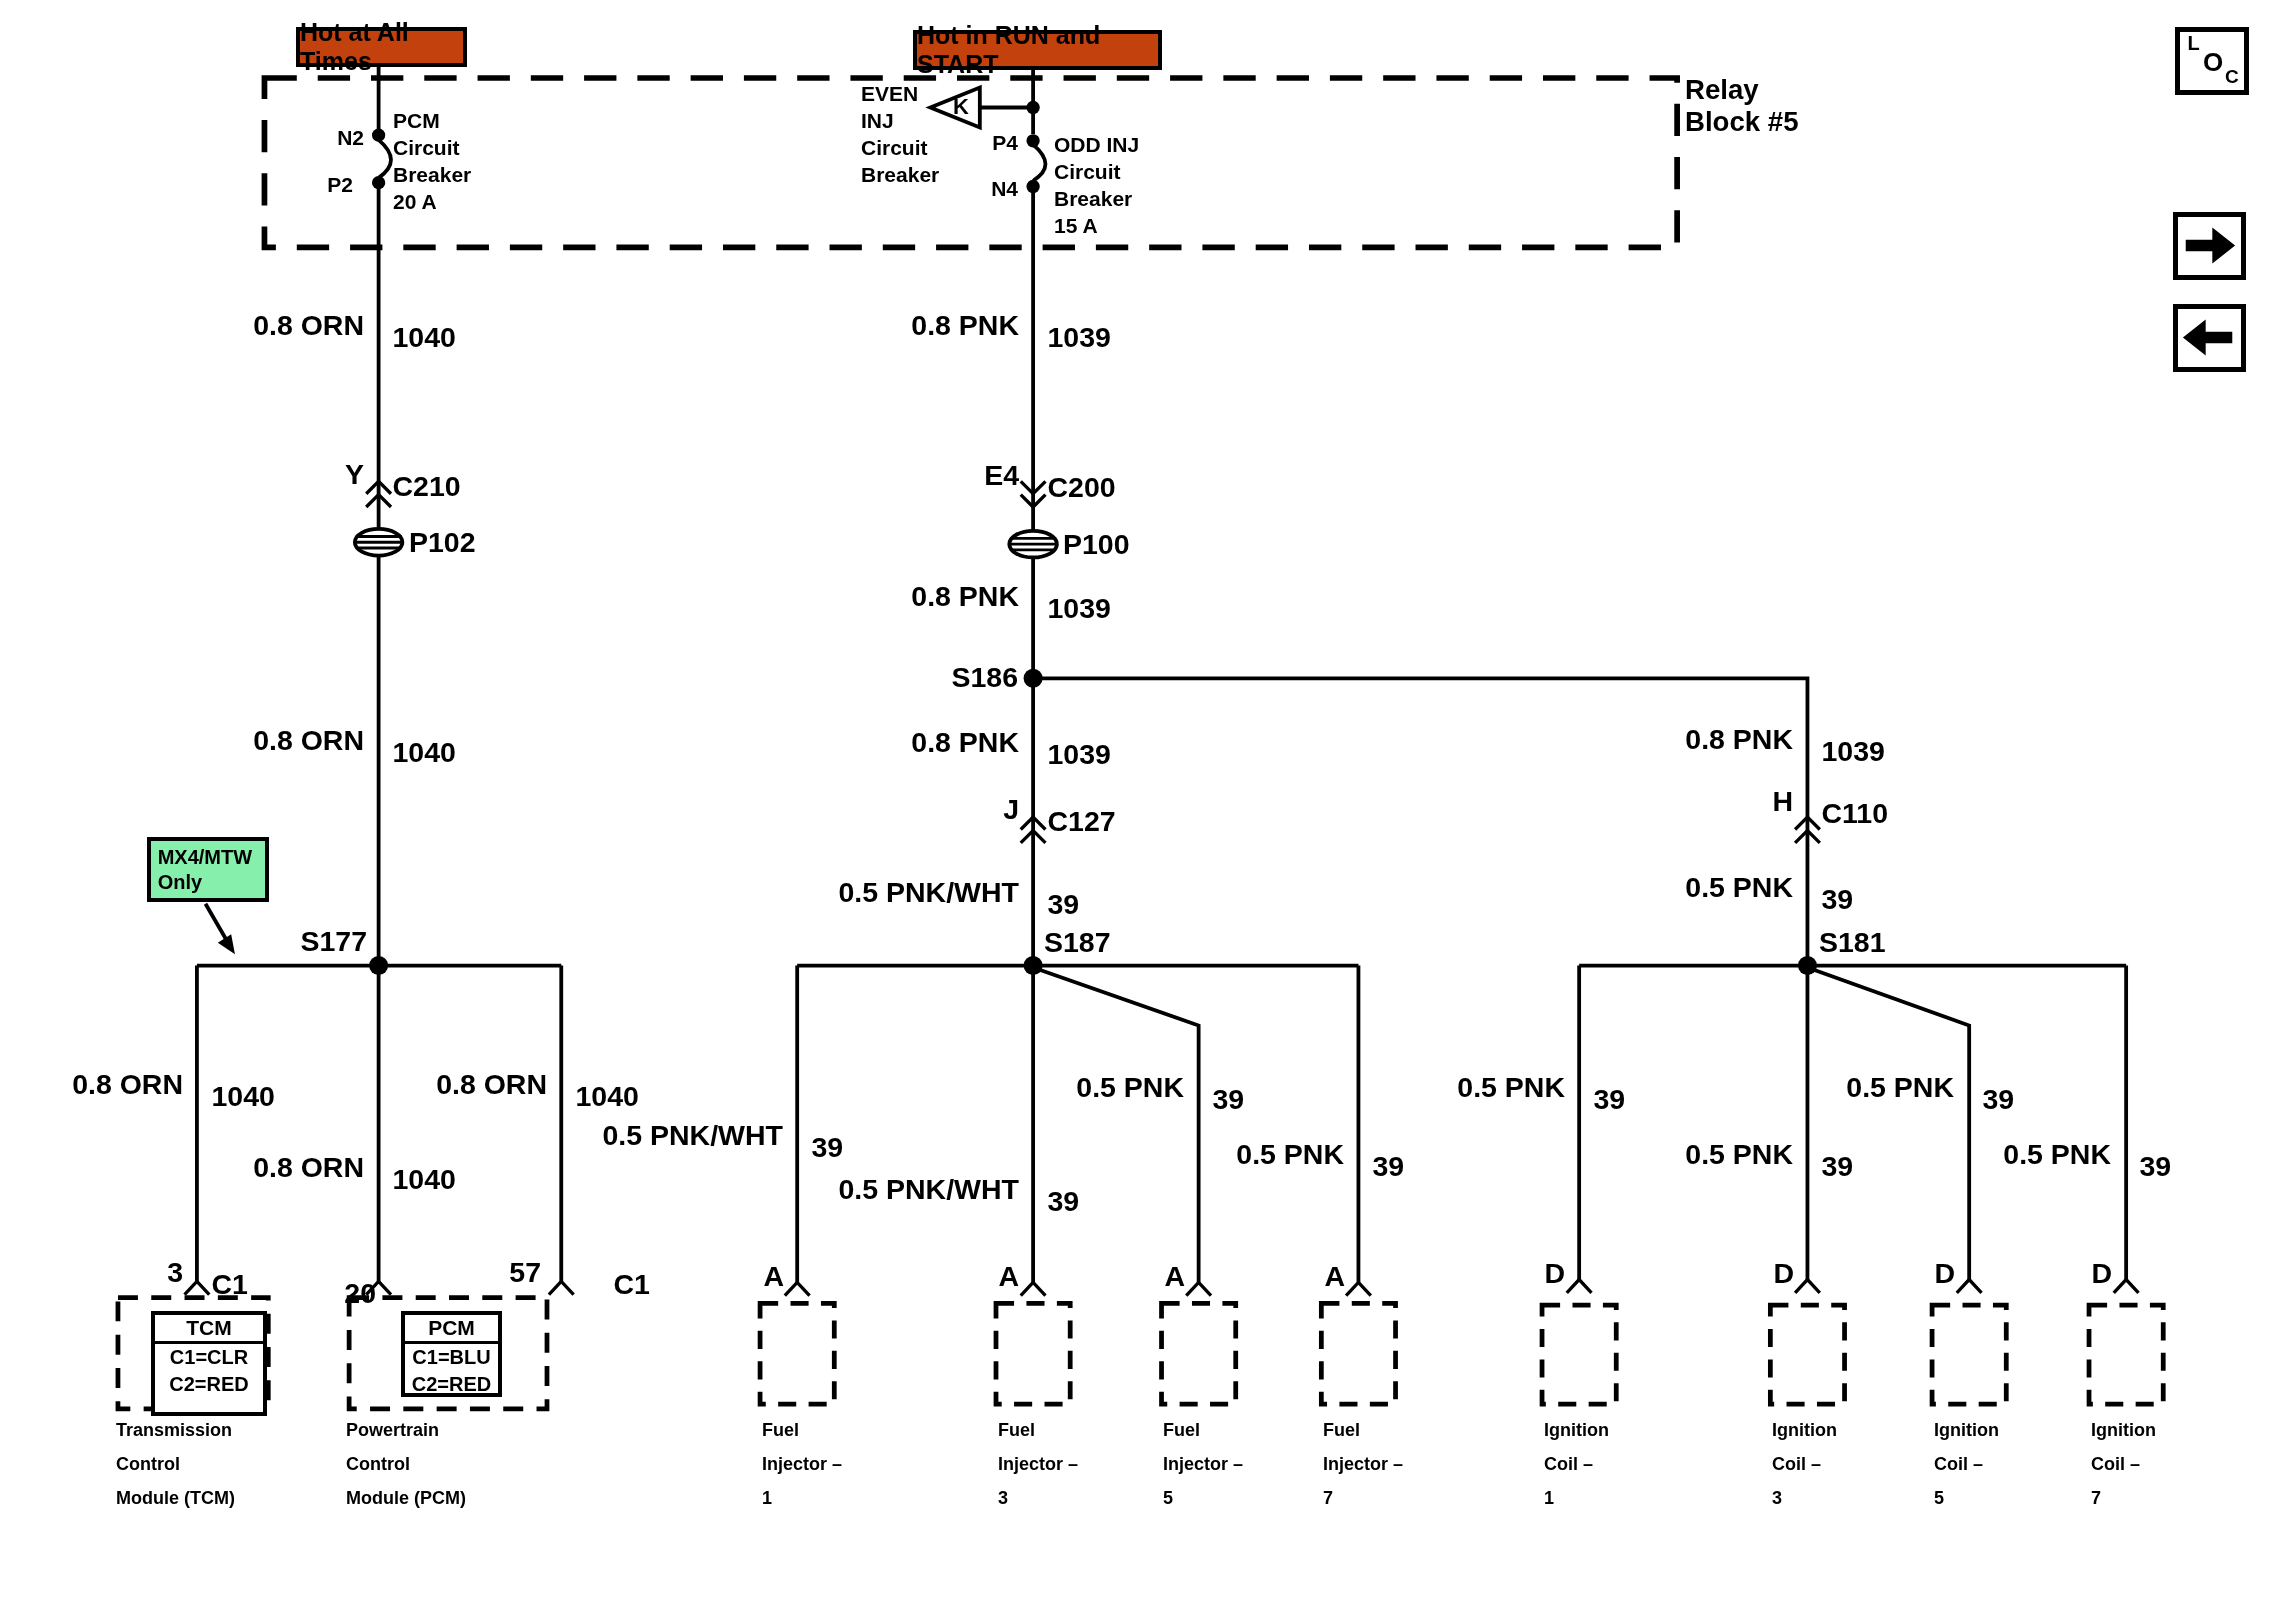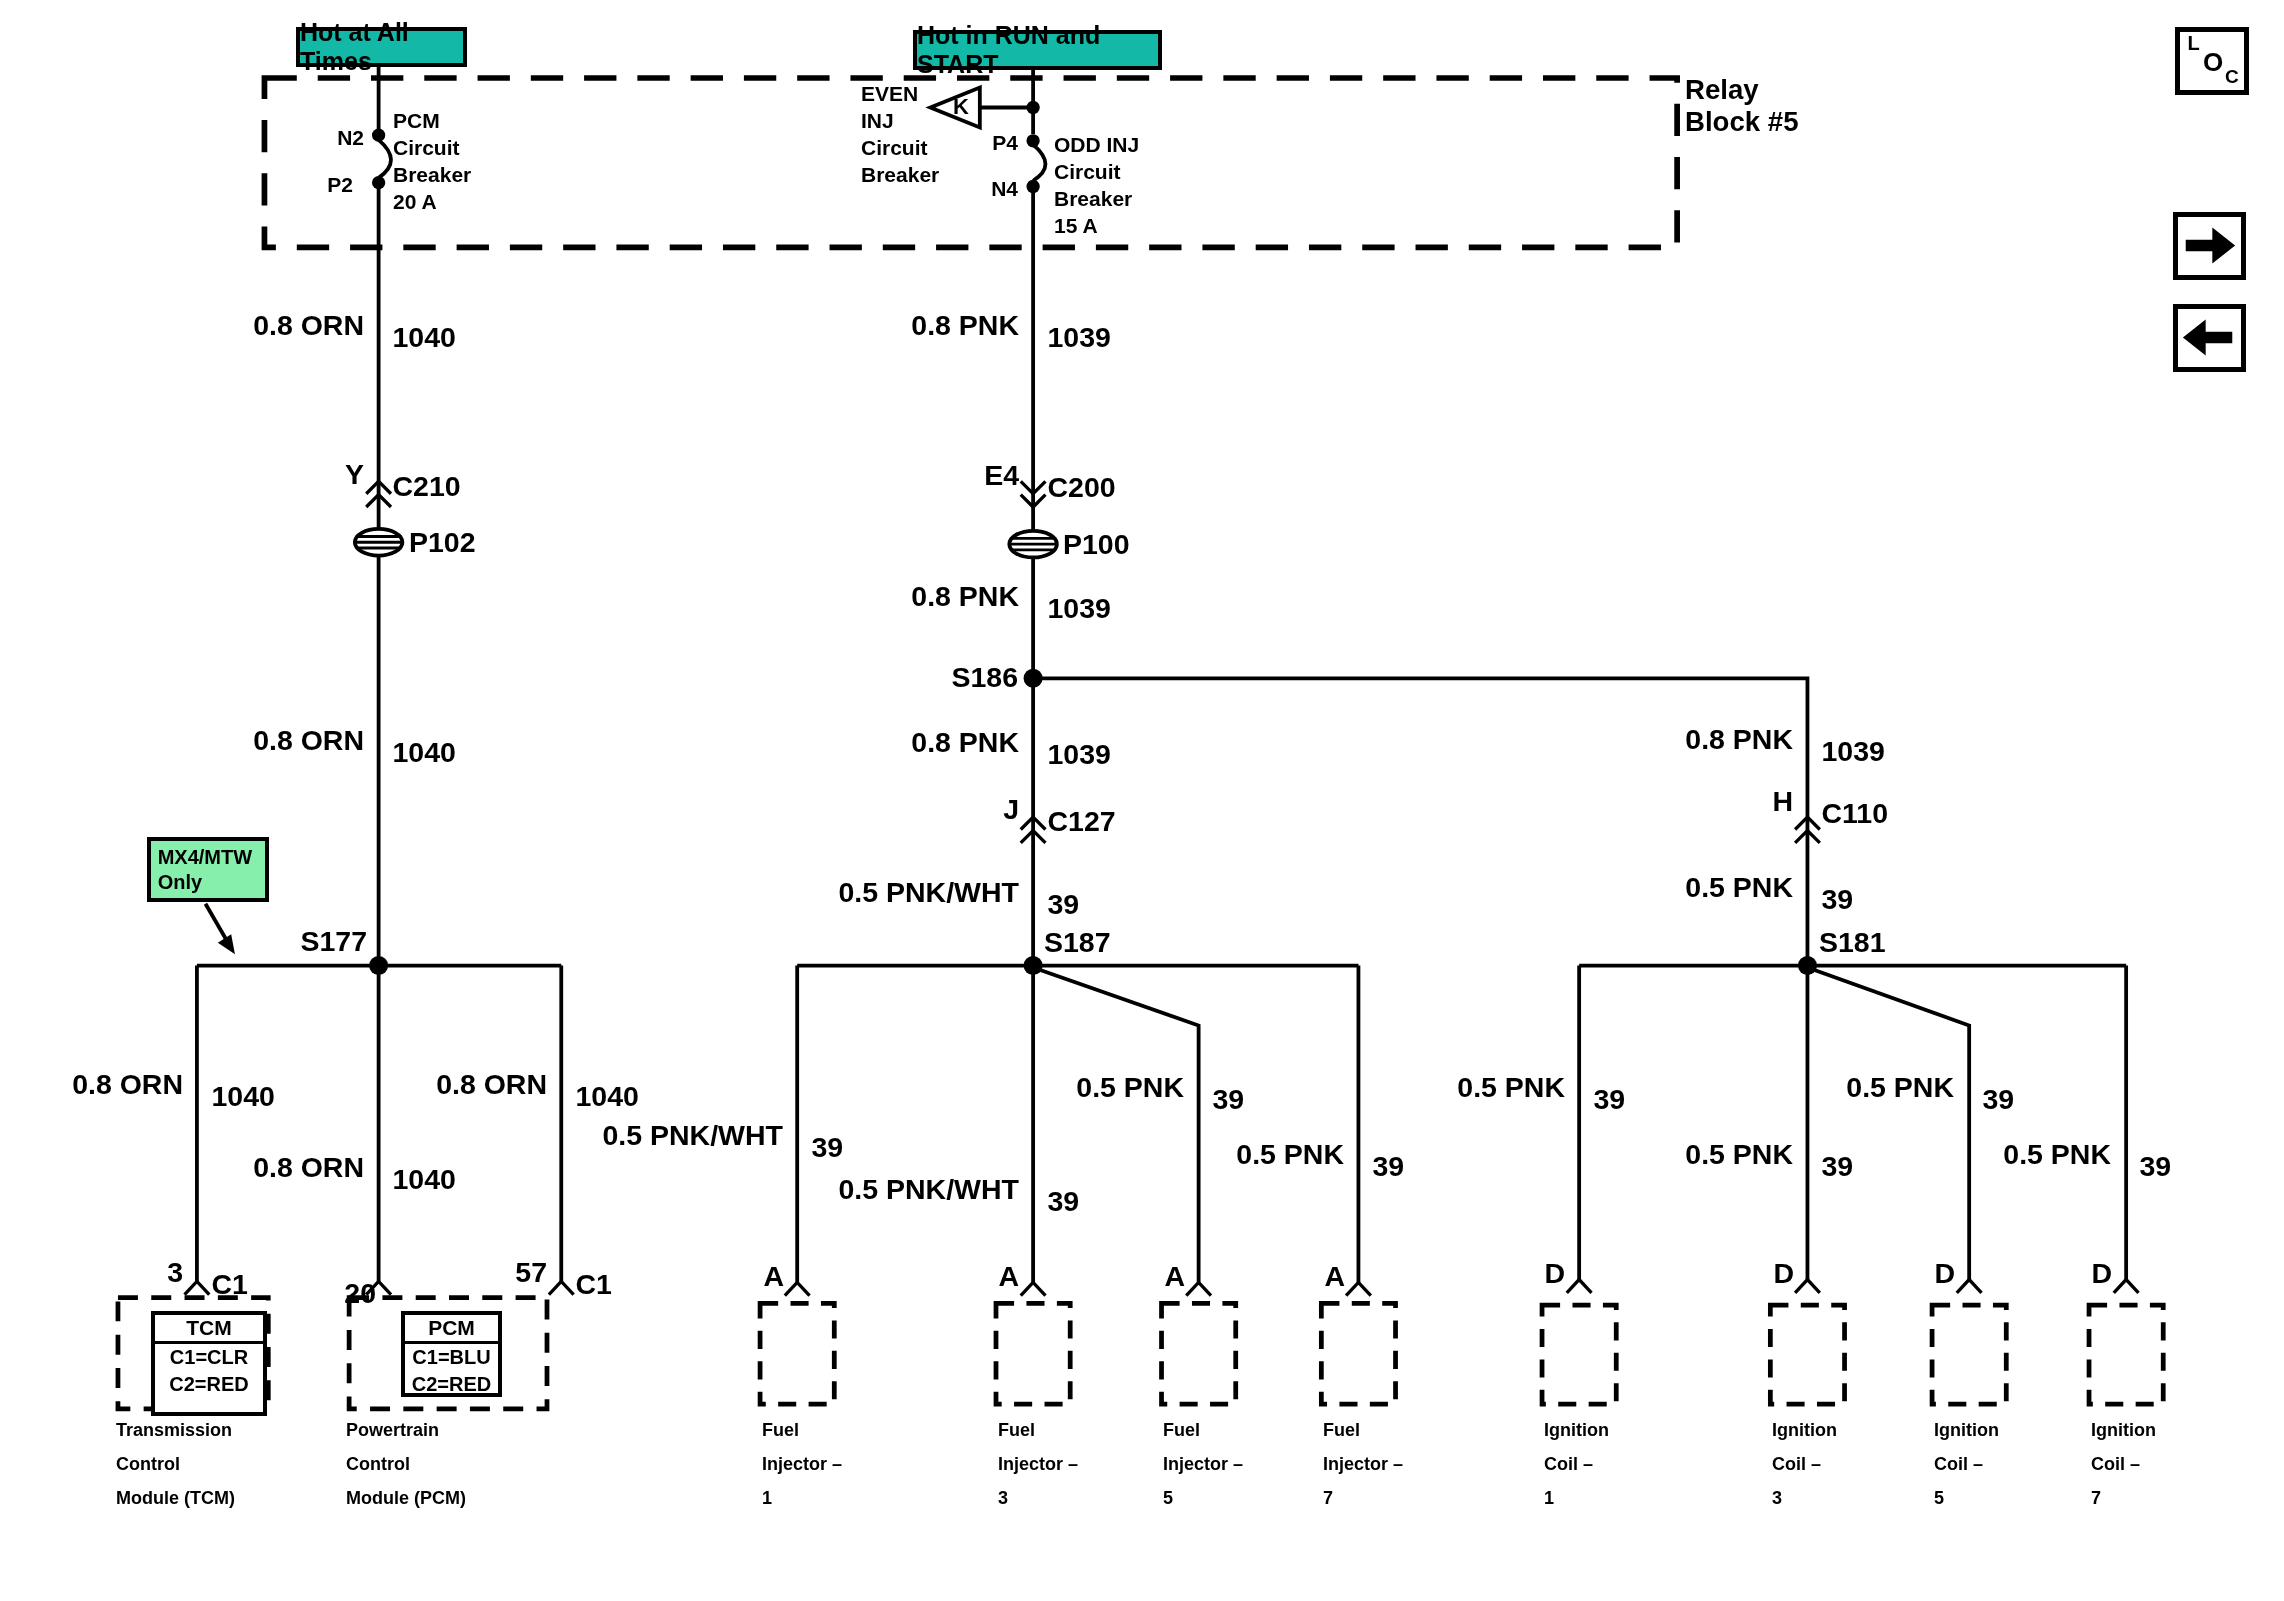--- a/index.html
+++ b/index.html
@@ -7,21 +7,21 @@
        font-family:"Liberation Sans",sans-serif;color:#000;}
   svg.layer{position:absolute;left:0;top:0;}
   .t{position:absolute;color:#000;font-weight:700;white-space:nowrap;}
   .s30{font-size:28.5px;line-height:36px;}
   .s29{font-size:27.6px;line-height:32px;}
   .s22{font-size:21px;line-height:27px;}
   .pair{display:flex;}
   .pair .g{width:252px;text-align:right;}
   .pair .c{margin-left:28.5px;margin-top:12px;}
   .ra{text-align:right;}
-  .powerbox{position:absolute;box-sizing:border-box;border:4.8px solid #000;background:#14b8a6;
+  .powerbox{position:absolute;box-sizing:border-box;border:4.8px solid #000;background:#c2410c;
             display:flex;align-items:center;justify-content:center;font-weight:700;font-size:25px;}
   .notebox{position:absolute;box-sizing:border-box;border:4.8px solid #000;background:#86efac;
            font-weight:700;font-size:20px;line-height:25px;padding:3.8px 3.8px 0 6.7px;}
   .modbox{position:absolute;box-sizing:border-box;border:4.8px solid #000;background:#fff;}
   .modbox .hdr{border-bottom:3.8px solid #000;text-align:center;font-weight:700;font-size:21px;line-height:26px;}
   .modbox .row{text-align:center;font-weight:700;font-size:20px;line-height:27px;}
   .iconbox{position:absolute;box-sizing:border-box;border:5.7px solid #000;background:#fff;}
   .loc-l{position:absolute;left:7.6px;top:0px;font-size:20px;font-weight:700;}
   .loc-o{position:absolute;left:23px;top:15px;font-size:26px;font-weight:700;}
   .loc-c{position:absolute;left:45px;top:34px;font-size:19px;font-weight:700;}
@@ -208,21 +208,21 @@
   <span class="g">0.8 ORN</span>
   <span class="c">1040</span>
 </div>
 <div class="t s30 pair" style="left:-69px;top:1254px;">
   <span class="g">3</span>
   <span class="c">C1</span>
 </div>
 <div class="t s30 pair" style="left:124px;top:1254px;margin-top:21px;">
   <span class="g">20</span>
 </div>
-<div class="t s30 pair" style="left:295px;top:1254px;">
+<div class="t s30 pair" style="left:289px;top:1254px;gap:44px;">
   <span class="g">57</span>
   <span class="c">C1</span>
 </div>
 
 <div class="modbox" style="left:151px;top:1311px;width:116px;height:105px;">
   <div class="hdr">TCM</div>
   <div class="row">C1=CLR</div>
   <div class="row">C2=RED</div>
 </div>
 <div class="modbox" style="left:401px;top:1311px;width:101px;height:86px;">

